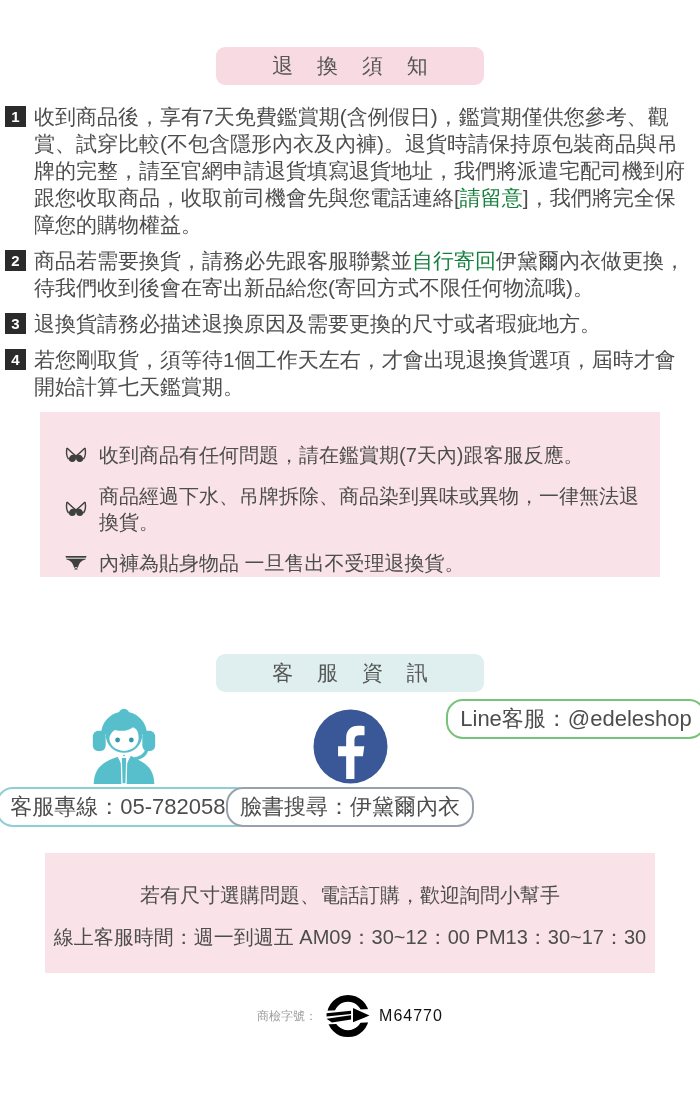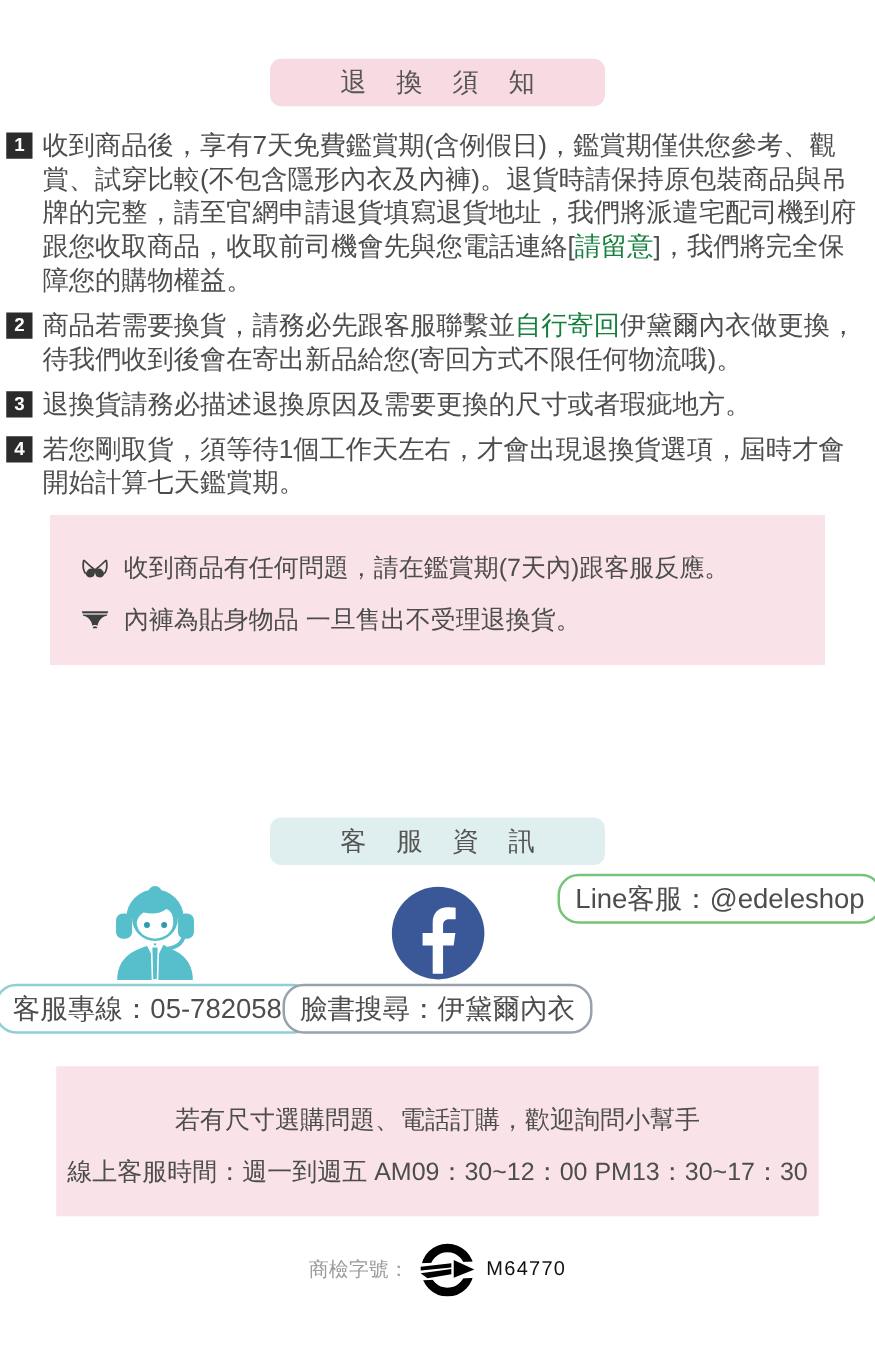--- a/index.html
+++ b/index.html
@@ -24,21 +24,21 @@
   .num-badge{
     flex:0 0 auto;width:21px;height:21px;margin:3px 8px 0 0;background:#2b2b2b;
     color:#fff;font-size:15px;font-weight:bold;display:flex;align-items:center;
     justify-content:center;
   }
   .notice-text{font-size:21px;line-height:27px;width:661px;}
   .hl{color:#15803d;}
 
   
   #policy-box{
-    position:absolute;left:40px;top:412px;width:620px;height:120px;
+    position:absolute;left:40px;top:412px;width:620px;height:165px;
     background:#f9e3e8;box-sizing:border-box;padding:30px 10px 0 24px;
   }
   .policy-row{display:flex;align-items:center;margin-bottom:15px;}
   .policy-icon{flex:0 0 auto;width:26px;height:22px;margin-right:9px;display:flex;align-items:center;}
   .policy-text{font-size:20px;line-height:26px;}
 
   
   #contact-row{
     position:absolute;left:0;top:696px;width:700px;
     display:flex;justify-content:center;gap:14px;
@@ -56,21 +56,21 @@
     background:#f9e3e8;box-sizing:border-box;padding-top:29px;text-align:center;
   }
   #helper-box .line1{font-size:20px;margin-bottom:15px;}
   #helper-box .line2{font-size:20px;}
 
   
   #inspection-footer{
     position:absolute;left:0;top:990px;width:700px;height:52px;
     display:flex;align-items:center;justify-content:center;gap:8px;
   }
-  #inspection-label{font-size:16px;color:#9b9b9b;}
+  #inspection-label{font-size:12px;color:#9b9b9b;}
   #inspection-code{font-size:16px;color:#111;letter-spacing:1px;}
   .bsmi{width:46px;height:46px;}
 </style>
 </head>
 <body>
 
 <div class="banner pink">
   <span>退 換 須 知</span>
 </div>
 
@@ -101,20 +101,35 @@
             <path d="M3 1 Q8 6 12 9"></path>
             <path d="M21 1 Q16 6 12 9"></path>
             <path d="M3 1 Q1.5 8 4.5 12"></path>
             <path d="M21 1 Q22.5 8 19.5 12"></path>
           </g>
           <path d="M4.5 12 Q7 5.5 12 9 Q12.5 15 8 15 Q5.5 15 4.5 12 Z" fill="#3f3f3f"></path>
           <path d="M19.5 12 Q17 5.5 12 9 Q11.5 15 16 15 Q18.5 15 19.5 12 Z" fill="#3f3f3f"></path>
         </svg>
       </span>
       <span class="policy-text">收到商品有任何問題，請在鑑賞期(7天內)跟客服反應。</span>
+    </div>
+    <div class="policy-row">
+      <span class="policy-icon">
+        <svg viewBox="0 0 24 17" width="24" height="17">
+          <g stroke="#3f3f3f" stroke-width="1.4" fill="none">
+            <path d="M3 1 Q8 6 12 9"></path>
+            <path d="M21 1 Q16 6 12 9"></path>
+            <path d="M3 1 Q1.5 8 4.5 12"></path>
+            <path d="M21 1 Q22.5 8 19.5 12"></path>
+          </g>
+          <path d="M4.5 12 Q7 5.5 12 9 Q12.5 15 8 15 Q5.5 15 4.5 12 Z" fill="#3f3f3f"></path>
+          <path d="M19.5 12 Q17 5.5 12 9 Q11.5 15 16 15 Q18.5 15 19.5 12 Z" fill="#3f3f3f"></path>
+        </svg>
+      </span>
+      <span class="policy-text">商品經過下水、吊牌拆除、商品染到異味或異物，一律無法退換貨。</span>
     </div>
     <div class="policy-row">
       <span class="policy-icon">
         <svg viewBox="0 0 24 16" width="24" height="16">
           <path d="M1.5 1 H22.5 L21.5 4.5 C16.5 5.5 14.5 9 13.6 14.5 H10.4 C9.5 9 7.5 5.5 2.5 4.5 Z" fill="#3f3f3f"></path>
           <path d="M1.8 3.2 H22.2" stroke="#ffffff" stroke-width="0.9"></path>
           <path d="M9.8 13.5 Q12 11.5 14.2 13.5" stroke="#ffffff" stroke-width="0.9" fill="none"></path>
         </svg>
       </span>
       <span class="policy-text">內褲為貼身物品 一旦售出不受理退換貨。</span>

